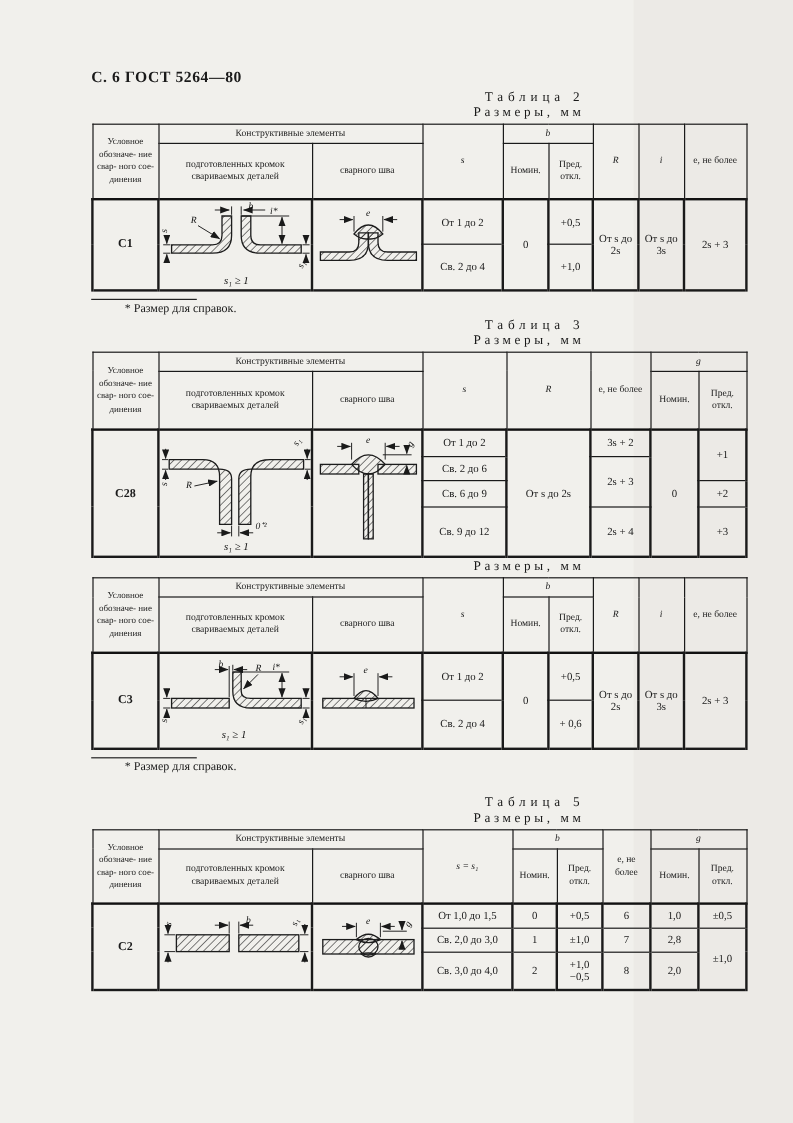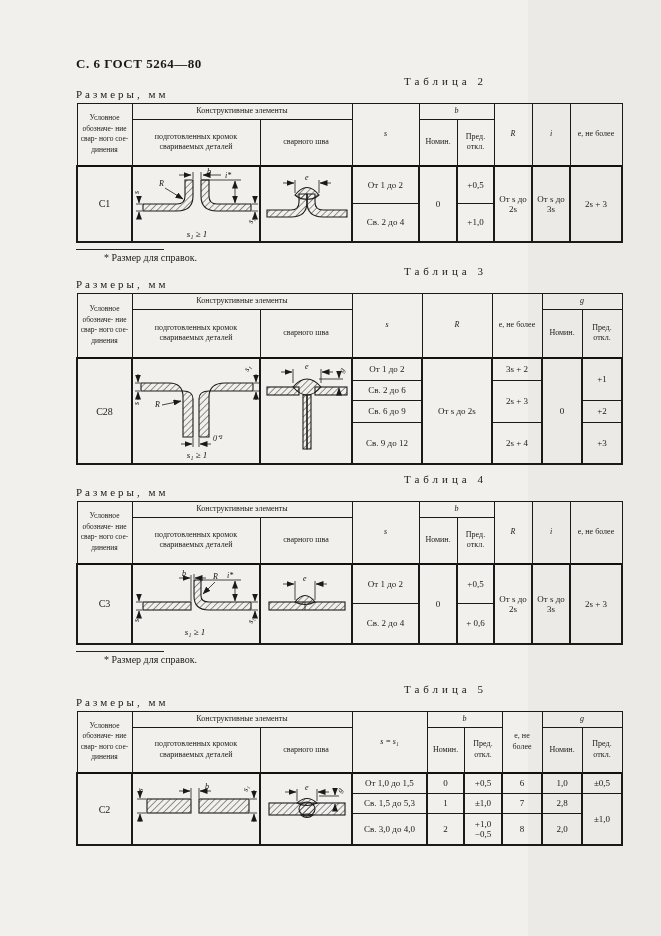--- a/index.html
+++ b/index.html
@@ -1,27 +1,27 @@
 <!DOCTYPE html>
 <html><head>
 <meta charset="utf-8">
 <style>
   html,body{margin:0;padding:0;}
   body{width:661px;height:936px;overflow:hidden;background:#eceae6;}
   .page{width:528px;height:936px;background:#f1f0ec;font-family:"Liberation Serif","DejaVu Serif",serif;color:#1a1a1a;box-sizing:border-box;padding:56px 41px 0 76px;}
   .doc-title{font-weight:bold;font-size:13px;letter-spacing:.5px;}
   .tbl-caption{text-align:right;letter-spacing:4px;font-size:11px;margin-top:3px;}
-  .sizes{text-align:left;letter-spacing:3px;font-size:11px;margin-top:1px;margin-bottom:3px;}
+  .sizes{text-align:right;letter-spacing:3px;font-size:11px;margin-top:1px;margin-bottom:3px;}
   table.gt{table-layout:fixed;border-collapse:collapse;width:545px;border:1.5px solid #1a1a1a;border-bottom-width:2px;}
   .gt th,.gt td{border:1px solid #1a1a1a;text-align:center;vertical-align:middle;padding:0 2px;font-weight:normal;}
   .gt thead th{font-size:8px;line-height:1.3;}
   .gt tbody td{border-left-width:2px;border-right-width:2px;font-size:9px;}
   .gt tbody tr.first td{border-top:2.5px solid #111;}
   .gt td.desg,.gt th.desg{font-size:7.5px;line-height:1.4;}
-  .gt td.code{font-size:10px;}
+  .gt td.code{font-size:10px;font-weight:bold;}
   .rangecell{font-size:8.5px;}
   .var{font-style:italic;font-size:9.5px;}
   .f{}
   .pre{white-space:pre-line;}
   tr.h1{height:16px;} tr.h2{height:46px;} tr.h2t3{height:49px;}
   tr.b38{height:38px;} tr.b40{height:40px;}
   tr.r22{height:22px;} tr.r20{height:20px;} tr.r42{height:42px;} tr.r32{height:32px;}
   .footnote{margin-top:6px;}
   .footnote .rule{width:88px;border-top:1.3px solid #222;margin-bottom:2px;}
   .footnote .txt{padding-left:28px;font-size:10px;}
@@ -233,21 +233,20 @@
         <td>+2</td>
       </tr>
       <tr class="r42">
         <td class="rangecell">Св. 9 до 12</td>
         <td class="f">2s + 4</td>
         <td>+3</td>
       </tr>
     </tbody>
   </table>
 
-  <div class="tbl-caption" style="margin-top:8px">Таблица 4</div>
   <div class="sizes">Размеры, мм</div>
 
   <table class="gt">
     <colgroup>
         <col style="width:55px">
         <col style="width:128px">
         <col style="width:92px">
         <col style="width:67px">
         <col style="width:38px">
         <col style="width:37px">
@@ -408,21 +407,21 @@
           </svg>
         </td>
         <td class="rangecell">От 1,0 до 1,5</td>
         <td>0</td>
         <td>+0,5</td>
         <td>6</td>
         <td>1,0</td>
         <td>±0,5</td>
       </tr>
       <tr class="r20">
-        <td class="rangecell">Св. 1,5 до 5,3</td>
+        <td class="rangecell">Св. 2,0 до 3,0</td>
         <td>1</td>
         <td>±1,0</td>
         <td>7</td>
         <td>2,8</td>
         <td rowspan="2">±1,0</td>
       </tr>
       <tr class="r32">
         <td class="rangecell">Св. 3,0 до 4,0</td>
         <td>2</td>
         <td class="pre">+1,0

